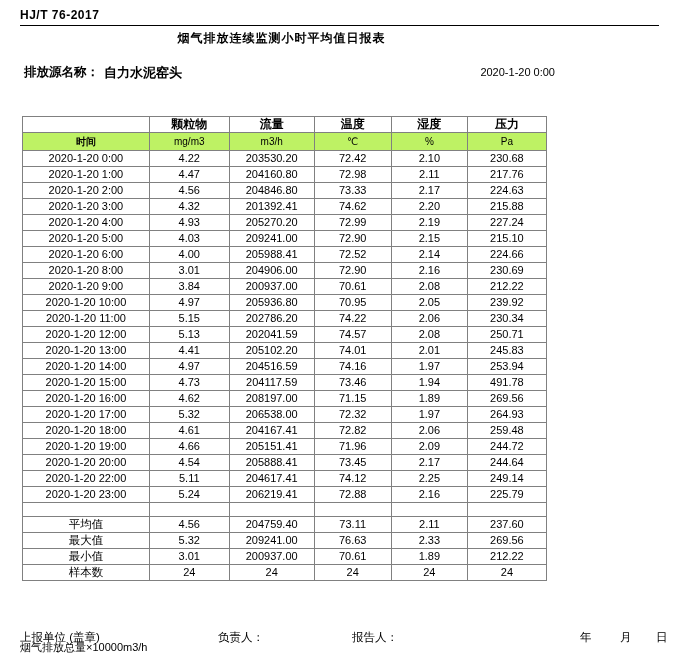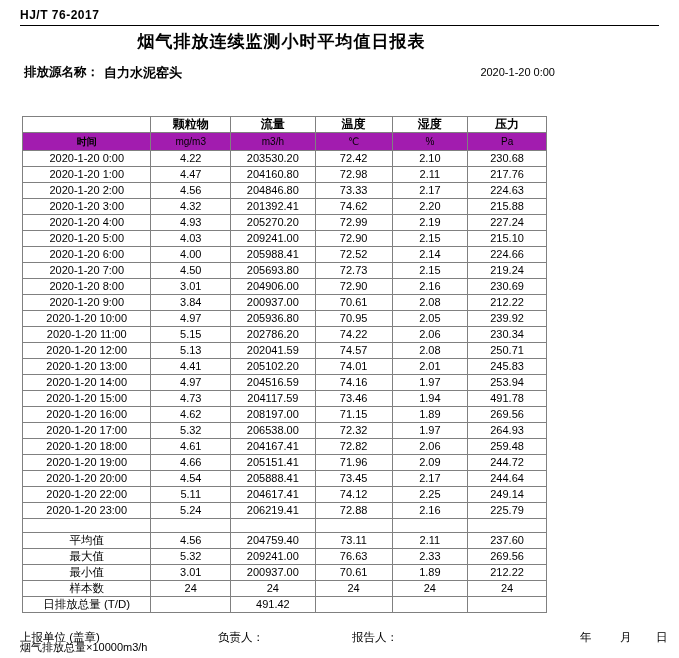--- a/index.html
+++ b/index.html
@@ -14,21 +14,21 @@
   .std-code{
     position:absolute;left:20px;top:8px;
     font-size:12px;font-weight:bold;letter-spacing:0.5px;
   }
   .hr-top{
     position:absolute;left:20px;top:25px;width:639px;height:0;
     border-top:1px solid #000;
   }
   .doc-title{
     position:absolute;left:0;top:30px;width:563px;
-    text-align:center;font-size:17px;font-weight:bold;letter-spacing:1px;
+    text-align:center;font-size:12px;font-weight:bold;letter-spacing:1px;
   }
   .src-row{
     position:absolute;left:0;top:64px;width:575px;height:20px;
   }
   .src-label{
     position:absolute;left:24px;top:0;font-size:12.5px;font-weight:bold;
   }
   .src-value{
     position:absolute;left:104px;top:0;font-size:13px;font-weight:bold;
   }
@@ -47,21 +47,21 @@
     padding:0 2px;
     text-align:center;
     vertical-align:middle;
     line-height:13px;
     white-space:nowrap;
   }
   td.hdr-name{
     font-size:12px;font-weight:bold;height:30px;
   }
   tr.unit-row td{
-    background:#a21caf;
+    background:#bef264;
     font-size:10px;
     height:17px;
   }
   td.time-hdr{
     font-size:12.5px;font-weight:bold;
   }
   td.corner{border:1px solid #808080;}
   tr.spacer td{height:13px;}
   td.stat-label{font-size:11.5px;}
   .c-time{width:146px;}
@@ -167,28 +167,20 @@
       </tr>
     <tr>
         <td>2020-1-20 6:00</td>
         <td>4.00</td>
         <td>205988.41</td>
         <td>72.52</td>
         <td>2.14</td>
         <td>224.66</td>
       </tr>
     <tr>
-        <td>2020-1-20 7:00</td>
-        <td>4.50</td>
-        <td>205693.80</td>
-        <td>72.73</td>
-        <td>2.15</td>
-        <td>219.24</td>
-      </tr>
-    <tr>
         <td>2020-1-20 8:00</td>
         <td>3.01</td>
         <td>204906.00</td>
         <td>72.90</td>
         <td>2.16</td>
         <td>230.69</td>
       </tr>
     <tr>
         <td>2020-1-20 9:00</td>
         <td>3.84</td>
@@ -335,28 +327,20 @@
         <td>1.89</td>
         <td>212.22</td>
       </tr>
     <tr>
         <td class="stat-label">样本数</td>
         <td>24</td>
         <td>24</td>
         <td>24</td>
         <td>24</td>
         <td>24</td>
-      </tr>
-    <tr>
-        <td class="stat-label">日排放总量 (T/D)</td>
-        <td></td>
-        <td>491.42</td>
-        <td></td>
-        <td></td>
-        <td></td>
       </tr>
   </tbody>
 </table>
 
 <div class="footer-note">烟气排放总量×10000m3/h</div>
 <div class="fl-unit">上报单位 (盖章)</div>
 <div class="fl-person">负责人：</div>
 <div class="fl-report">报告人：</div>
 <div class="fl-date">报告日期：</div>
 <div class="fl-y">年</div>

